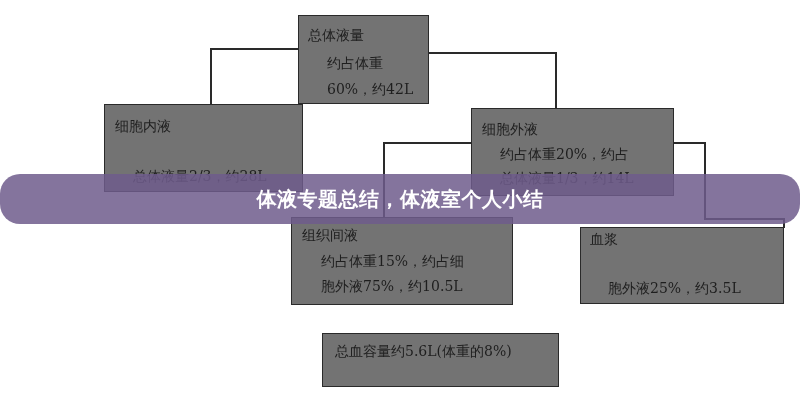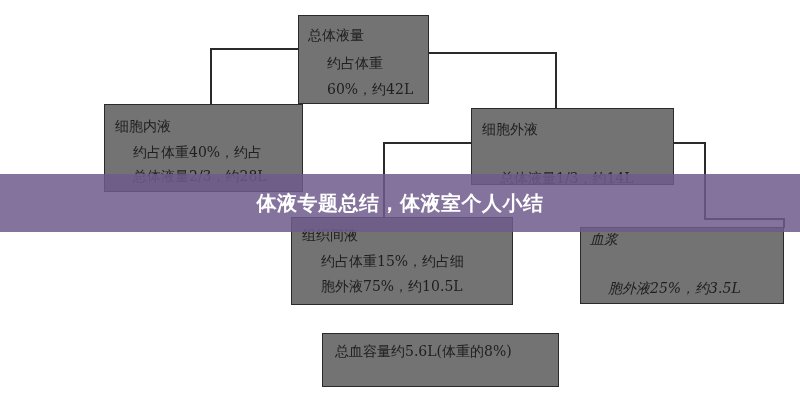--- a/index.html
+++ b/index.html
@@ -1,22 +1,22 @@
 <!DOCTYPE html>
 <html><head>
 <meta charset="utf-8">
 <style>
   html, body { margin: 0; padding: 0; }
   body { width: 800px; height: 400px; background: #ffffff; position: relative; overflow: hidden;
          font-family: "DejaVu Serif", "Liberation Serif", serif; color: #1e1e1e; }
   .box { position: absolute; border: 1.5px solid #2a2a2a; background: #737373; box-sizing: border-box; }
   .line { position: absolute; background: #2a2a2a; }
   .t { position: absolute; font-size: 14px; white-space: nowrap; line-height: 1; }
-  .banner { position: absolute; left: 0; top: 174px; width: 800px; height: 58px; background: rgba(110, 92, 140, 0.85);
-            display: flex; align-items: center; justify-content: center; }
+  .banner { position: absolute; left: 0; top: 174px; width: 800px; height: 50px; background: rgba(110, 92, 140, 0.85);
+            display: flex; align-items: center; justify-content: center; border-radius: 20px; }
   .banner span { color: #ffffff; font-family: "DejaVu Sans", "Liberation Sans", sans-serif; font-weight: bold; font-size: 20px; letter-spacing: 0.5px; }
 </style>
 </head>
 <body>
 
 <div class="line" style="left:210px; top:48px; width:89px; height:1.5px;"></div>
 <div class="line" style="left:210px; top:48px; width:1.5px; height:57px;"></div>
 <div class="line" style="left:428px; top:52px; width:128px; height:1.5px;"></div>
 <div class="line" style="left:555px; top:52px; width:1.5px; height:57px;"></div>
 <div class="line" style="left:383px; top:142px; width:88px; height:1.5px;"></div>
@@ -27,36 +27,36 @@
 <div class="line" style="left:783px; top:218px; width:1.5px; height:10px;"></div>
 
 <div class="box" style="left:298px; top:15px; width:131px; height:89px;">
   <span class="t" style="left:9px; top:12px;">总体液量</span>
   <span class="t" style="left:28px; top:40px;">约占体重</span>
   <span class="t" style="left:28px; top:66px;">60%，约42L</span>
 </div>
 
 <div class="box" style="left:104px; top:104px; width:199px; height:88px;">
   <span class="t" style="left:10px; top:14px;">细胞内液</span>
-  <span class="t" style="left:28px; top:40px;">约占体重40%，约占</span>
   <span class="t" style="left:28px; top:64px;">总体液量2/3，约28L</span>
 </div>
 
-<div class="box" style="left:471px; top:108px; width:203px; height:77px;">
+<div class="box" style="left:471px; top:108px; width:203px; height:88px;">
   <span class="t" style="left:10px; top:13px;">细胞外液</span>
+  <span class="t" style="left:28px; top:38px;">约占体重20%，约占</span>
   <span class="t" style="left:28px; top:62px;">总体液量1/3，约14L</span>
 </div>
 
 <div class="box" style="left:291px; top:217px; width:222px; height:88px;">
   <span class="t" style="left:10px; top:10px;">组织间液</span>
   <span class="t" style="left:29px; top:36px;">约占体重15%，约占细</span>
   <span class="t" style="left:29px; top:61px;">胞外液75%，约10.5L</span>
 </div>
 
-<div class="box" style="left:580px; top:227px; width:204px; height:77px;font-style:italic;">
+<div class="box" style="left:580px; top:227px; width:204px; height:77px;">
   <span class="t" style="left:9px; top:4px;">血浆</span>
   <span class="t" style="left:27px; top:53px;">胞外液25%，约3.5L</span>
 </div>
 
 <div class="box" style="left:322px; top:333px; width:237px; height:54px;">
   <span class="t" style="left:12px; top:10px;">总血容量约5.6L(体重的8%)</span>
 </div>
 
 <div class="banner">
   <span>体液专题总结，体液室个人小结</span>

